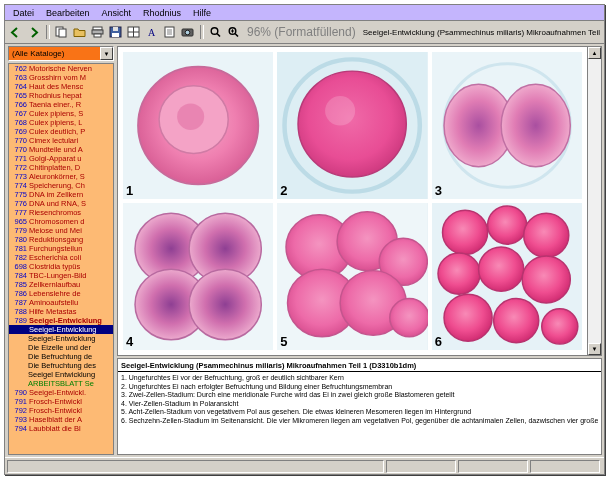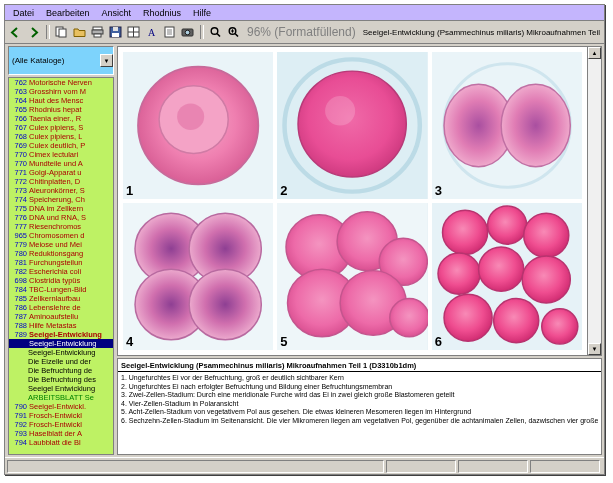--- a/index.html
+++ b/index.html
@@ -148,22 +148,22 @@
     display: flex;
     flex-direction: column;
     flex: none;
   }
   .panel-caption {
     font-size: 9px;
     color: #000000;
     padding: 1px 2px 1px 3px;
   }
   .combo {
-    height: 29px;
-    background: #7dd3fc;
+    height: 15px;
+    background: #f97316;
     border: 1px solid #808080;
     border-right-color: #ffffff;
     border-bottom-color: #ffffff;
     display: flex;
     align-items: center;
     margin: 0 1px 2px 1px;
     box-sizing: border-box;
   }
   .combo .combo-text {
     flex: 1;
@@ -181,21 +181,21 @@
     border-right: 1px solid #404040;
     border-bottom: 1px solid #404040;
     display: flex;
     align-items: center;
     justify-content: center;
     font-size: 6px;
     box-sizing: border-box;
   }
   .listbox {
     flex: 1;
-    background: #bef264;
+    background: #fdba74;
     border: 1px solid #808080;
     margin: 0 1px;
     overflow: hidden;
     position: relative;
     box-sizing: border-box;
   }
   .list-item {
     display: flex;
     align-items: center;
     font-size: 7.5px;

